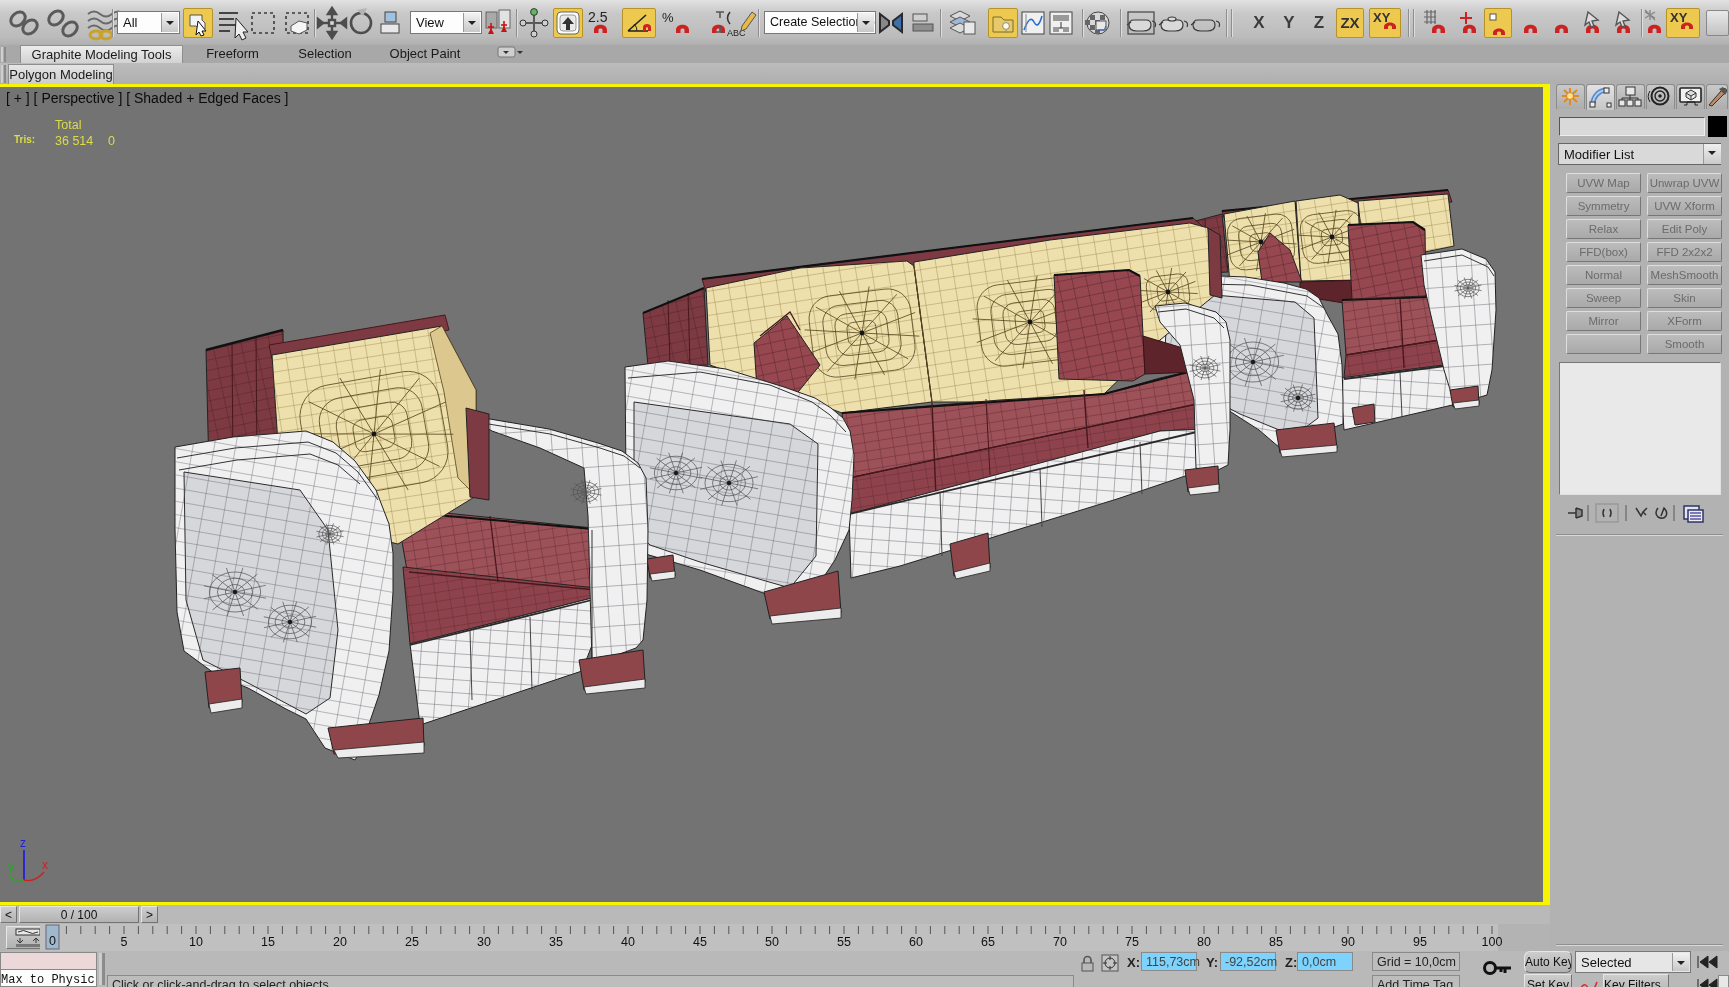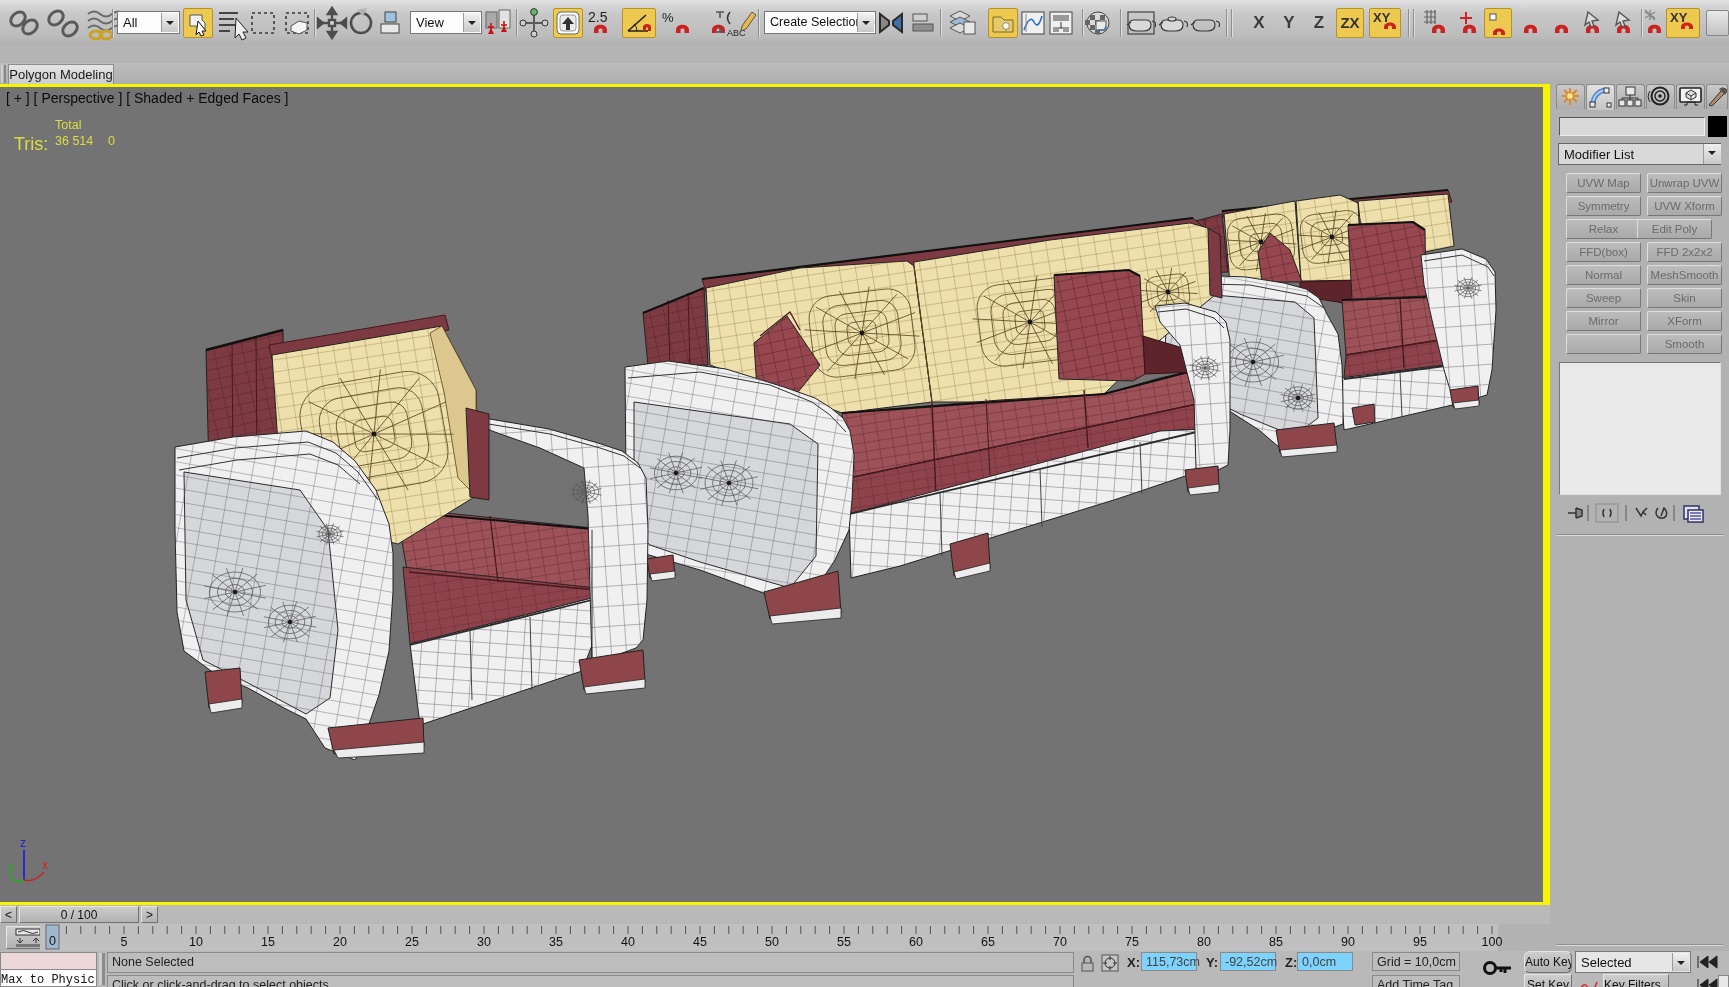--- a/index.html
+++ b/index.html
@@ -271,29 +271,41 @@
       <div class="sep" style="left:1231px"></div>
     <div class="xyz" style="left:1246px">X</div>
     <div class="xyz" style="left:1276px">Y</div>
     <div class="xyz" style="left:1306px">Z</div>
     <div class="sep" style="left:1408px"></div>
       <div class="sep" style="left:1413px"></div>
     <div class="sep" style="left:1641px"></div>
     <div class="ic gi" style="left:1706px;width:23px;"></div>
   </div>
 
+  <div id="ribbon1" class="abs">
+    <div class="grip" style="top:2px;height:15px;"></div>
+    <div class="rtab" style="left:20px;width:163px;background:linear-gradient(#ececec,#d2d2d2);border:1px solid #8e8e8e;border-bottom:none;">Graphite Modeling Tools</div>
+    <div class="rtab" style="left:196px;width:73px;">Freeform</div>
+    <div class="rtab" style="left:286px;width:78px;">Selection</div>
+    <div class="rtab" style="left:378px;width:94px;">Object Paint</div>
+    <div class="rtab" style="left:495px;width:30px;"><svg width="26" height="14">
+          <rect x="1" y="2" width="17" height="10" rx="2" fill="#cfcfcf" stroke="#777"></rect>
+          <path d="M6 6 l3 3 l3 -3 z" fill="#333"></path>
+          <path d="M20 6 l3 3 l3 -3 z" fill="#333"></path>
+        </svg></div>
+  </div>
   <div id="ribbon2" class="abs">
     <div class="grip" style="top:2px;height:18px;"></div>
     <div class="rtab" style="left:8px;top:1px;width:106px;height:21px;line-height:20px;background:linear-gradient(#e5e5e5,#cbcbcb);border:1px solid #8e8e8e;border-bottom:none;">Polygon Modeling</div>
   </div>
 
   <div id="vp">
     <div class="abs" style="left:6px;top:3px;font-size:14px;color:#0b0b0b;">[ + ] [ Perspective ] [ Shaded + Edged Faces ]</div>
     <div class="abs" style="left:55px;top:31px;font-size:12.5px;color:#dcdc46;">Total</div>
-    <div class="abs" style="left:14px;top:47px;font-size:18px;color:#dcdc46;">Tris:</div>
+    <div class="abs" style="left:14px;top:47px;font-size:10px;color:#dcdc46;font-weight:bold;">Tris:</div>
     <div class="abs" style="left:55px;top:47px;font-size:12.5px;color:#dcdc46;">36 514</div>
     <div class="abs" style="left:108px;top:47px;font-size:12.5px;color:#dcdc46;">0</div>
     <svg id="scene" width="1543" height="811" viewBox="0 0 1543 811" style="position:absolute;left:0;top:0;">
 
 <defs>
 <pattern id="pW" width="17" height="13" patternUnits="userSpaceOnUse" patternTransform="rotate(4)">
   <path d="M0 0.5 H17 M0.5 0 V13" stroke="#62626a" stroke-width="0.9" fill="none" opacity="0.5"></path>
 </pattern>
 <pattern id="pW2" width="21" height="13" patternUnits="userSpaceOnUse" patternTransform="rotate(10)">
   <path d="M0 0.5 H21 M0.5 0 V13" stroke="#62626a" stroke-width="0.9" fill="none" opacity="0.46"></path>
@@ -768,21 +780,21 @@
       <div class="abs" style="right:0px;top:0px;width:18px;height:20px;background:linear-gradient(#efefef,#cacaca);border-left:1px solid #999;">
           <div style="margin:7px 0 0 4px;border:4.5px solid transparent;border-top-color:#222;width:0;height:0;"></div>
         </div>
     </div>
 
     <div class="cbtn" style="left:16px;top:89px;">UVW Map</div>
       <div class="cbtn" style="left:97px;top:89px;">Unwrap UVW</div>
     <div class="cbtn" style="left:16px;top:112px;">Symmetry</div>
       <div class="cbtn" style="left:97px;top:112px;">UVW Xform</div>
     <div class="cbtn" style="left:16px;top:135px;">Relax</div>
-      <div class="cbtn" style="left:87px;top:135px;">Edit Poly</div>
+      <div class="cbtn" style="left:97px;top:135px;">Edit Poly</div>
     <div class="cbtn" style="left:16px;top:158px;">FFD(box)</div>
       <div class="cbtn" style="left:97px;top:158px;">FFD 2x2x2</div>
     <div class="cbtn" style="left:16px;top:181px;">Normal</div>
       <div class="cbtn" style="left:97px;top:181px;">MeshSmooth</div>
     <div class="cbtn" style="left:16px;top:204px;">Sweep</div>
       <div class="cbtn" style="left:97px;top:204px;">Skin</div>
     <div class="cbtn" style="left:16px;top:227px;">Mirror</div>
       <div class="cbtn" style="left:97px;top:227px;">XForm</div>
     <div class="cbtn" style="left:16px;top:250px;color:transparent;">.</div>
       <div class="cbtn" style="left:97px;top:250px;">Smooth</div>
@@ -953,21 +965,20 @@
       <rect x="6" y="1" width="13" height="24" fill="#9fb8cc" stroke="#667"></rect>
       <text x="12.5" y="21" font-size="12.5" fill="#111" text-anchor="middle" font-family="Liberation Sans">0</text>
     </svg>
 
   </div>
 
   <div id="status" class="abs">
     <div class="abs" style="left:0;top:1px;width:97px;height:18px;background:#ecd8d8;border:1px solid #888;"></div>
     <div class="abs" style="left:0;top:19px;width:97px;height:17px;background:#fdfdfd;border:1px solid #888;border-top:none;font-family:'Liberation Mono',monospace;font-size:12px;color:#111;padding-top:3px;white-space:nowrap;overflow:hidden;">Max to Physic</div>
     <div class="grip" style="left:99px;top:2px;height:32px;width:6px;"></div>
-    <div class="field" style="left:107px;top:1px;width:967px;height:21px;background:#bdbdbd;">None Selected</div>
     <div class="field" style="left:107px;top:24px;width:967px;height:21px;background:#bdbdbd;">Click or click-and-drag to select objects</div>
 
     <svg class="abs" width="20" height="20" style="left:1078px;top:3px;">
         <rect x="4" y="9" width="11" height="8" fill="#b8b8b8" stroke="#555"></rect>
         <path d="M6 9 v-3 a3.5 3.5 0 0 1 7 0 v3" fill="none" stroke="#555" stroke-width="1.6"></path>
       </svg>
     <svg class="abs" width="22" height="22" style="left:1100px;top:2px;">
         <rect x="2" y="2" width="16" height="16" fill="#c4c4c4" stroke="#555"></rect>
         <circle cx="10" cy="10" r="5" fill="none" stroke="#333"></circle>
         <path d="M10 3 v4 m0 6 v4 M3 10 h4 m6 0 h4" stroke="#333"></path>

